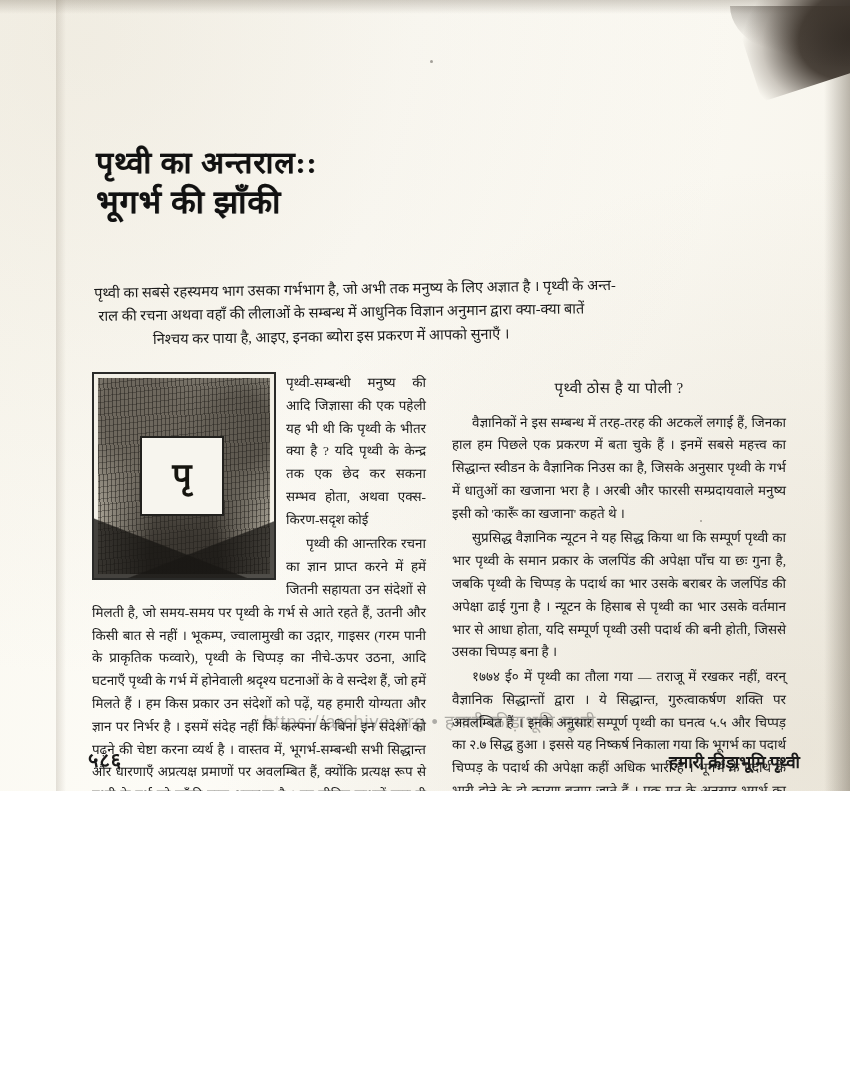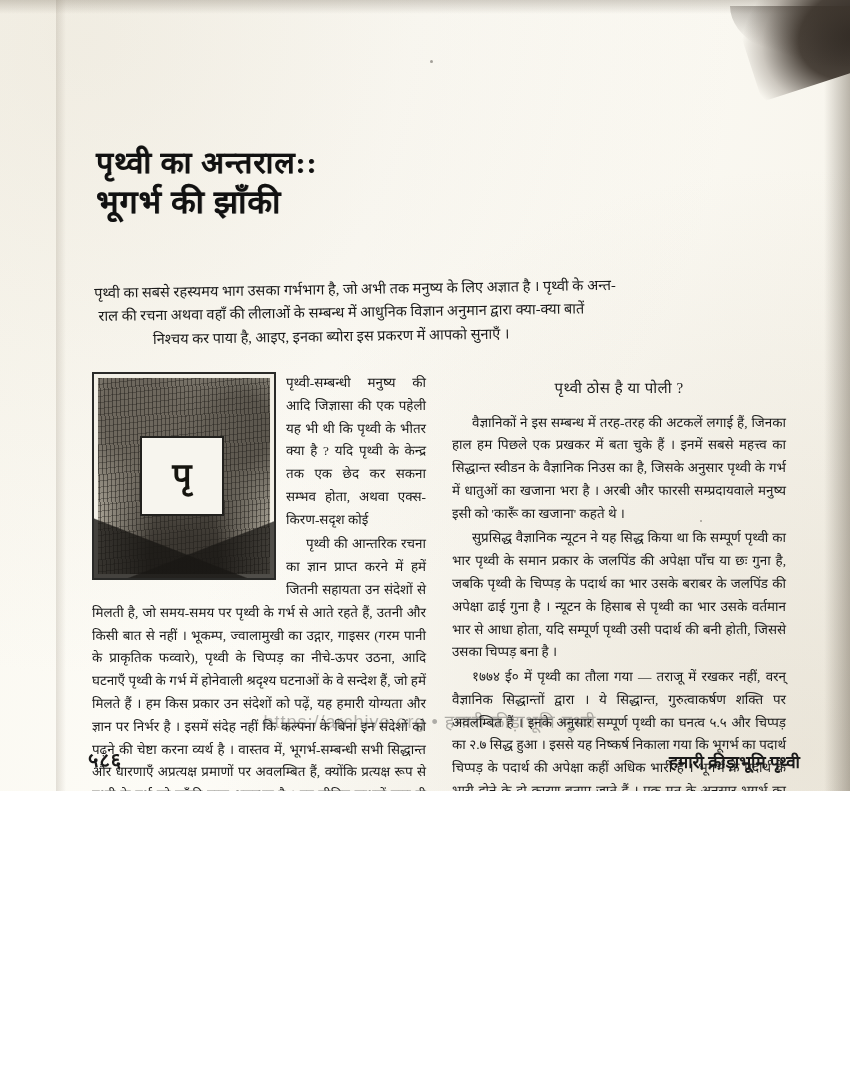--- a/index.html
+++ b/index.html
@@ -245,21 +245,21 @@
           <div class="ill-center">
             <span>पृ</span>
           </div>
         </figure>
         <p>पृथ्वी-सम्बन्धी मनुष्य की आदि जिज्ञासा की एक पहेली यह भी थी कि पृथ्वी के भीतर क्या है ? यदि पृथ्वी के केन्द्र तक एक छेद कर सकना सम्भव होता, अथवा एक्स-किरण-सदृश कोई</p>
         <p class="indent">पृथ्वी की आन्तरिक रचना का ज्ञान प्राप्त करने में हमें जितनी सहायता उन संदेशों से मिलती है, जो समय-समय पर पृथ्वी के गर्भ से आते रहते हैं, उतनी और किसी बात से नहीं । भूकम्प, ज्वालामुखी का उद्गार, गाइसर (गरम पानी के प्राकृतिक फव्वारे), पृथ्वी के चिप्पड़ का नीचे-ऊपर उठना, आदि घटनाएँ पृथ्वी के गर्भ में होनेवाली श्रदृश्य घटनाओं के वे सन्देश हैं, जो हमें मिलते हैं । हम किस प्रकार उन संदेशों को पढ़ें, यह हमारी योग्यता और ज्ञान पर निर्भर है । इसमें संदेह नहीं कि कल्पना के बिना इन संदेशों को पढ़ने की चेष्टा करना व्यर्थ है । वास्तव में, भूगर्भ-सम्बन्धी सभी सिद्धान्त और धारणाएँ अप्रत्यक्ष प्रमाणों पर अवलम्बित हैं, क्योंकि प्रत्यक्ष रूप से पृथ्वी के गर्भ को झाँकी पाना असम्भव है । इन सीमित साधनों द्वारा ही वैज्ञानिकों ने भूगर्भ का जो</p>
       </div>
 
       <div class="col">
         <div class="sub-head">पृथ्वी ठोस है या पोली ?</div>
-        <p class="indent">वैज्ञानिकों ने इस सम्बन्ध में तरह-तरह की अटकलें लगाई हैं, जिनका हाल हम पिछले एक प्रखकर में बता चुके हैं । इनमें सबसे महत्त्व का सिद्धान्त स्वीडन के वैज्ञानिक निउस का है, जिसके अनुसार पृथ्वी के गर्भ में धातुओं का खजाना भरा है । अरबी और फारसी सम्प्रदायवाले मनुष्य इसी को 'कारूँ का खजाना' कहते थे ।</p>
+        <p class="indent">वैज्ञानिकों ने इस सम्बन्ध में तरह-तरह की अटकलें लगाई हैं, जिनका हाल हम पिछले एक प्रकरण में बता चुके हैं । इनमें सबसे महत्त्व का सिद्धान्त स्वीडन के वैज्ञानिक निउस का है, जिसके अनुसार पृथ्वी के गर्भ में धातुओं का खजाना भरा है । अरबी और फारसी सम्प्रदायवाले मनुष्य इसी को 'कारूँ का खजाना' कहते थे ।</p>
         <p class="indent">सुप्रसिद्ध वैज्ञानिक न्यूटन ने यह सिद्ध किया था कि सम्पूर्ण पृथ्वी का भार पृथ्वी के समान प्रकार के जलपिंड की अपेक्षा पाँच या छः गुना है, जबकि पृथ्वी के चिप्पड़ के पदार्थ का भार उसके बराबर के जलपिंड की अपेक्षा ढाई गुना है । न्यूटन के हिसाब से पृथ्वी का भार उसके वर्तमान भार से आधा होता, यदि सम्पूर्ण पृथ्वी उसी पदार्थ की बनी होती, जिससे उसका चिप्पड़ बना है ।</p>
         <p class="indent">१७७४ ई० में पृथ्वी का तौला गया — तराजू में रखकर नहीं, वरन् वैज्ञानिक सिद्धान्तों द्वारा । ये सिद्धान्त, गुरुत्वाकर्षण शक्ति पर अवलम्बित हैं । इनके अनुसार सम्पूर्ण पृथ्वी का घनत्व ५.५ और चिप्पड़ का २.७ सिद्ध हुआ । इससे यह निष्कर्ष निकाला गया कि भूगर्भ का पदार्थ चिप्पड़ के पदार्थ की अपेक्षा कहीं अधिक भारी है । भूगर्भ के पदार्थ के भारी होने के दो कारण बताए जाते हैं । एक मत के अनुसार भूगर्भ का पदार्थ चिप्पड़ के पदार्थ से रचना में भिन्न नहीं है । केवल अन्तर इतना है कि भीतर का पदार्थ बाहर के पदार्थ के बोझ और दबाव से अधिक सघन और ठोस हो गया है, इसलिए चिप्पड़ के पदार्थ से भारी है ।</p>
       </div>
 
     </div>
   </div>
 
   <div class="watermark">https://archive.org  •  हमारी क्रीड़ाभूमि पृथ्वी</div>
 
   <div class="footer">

